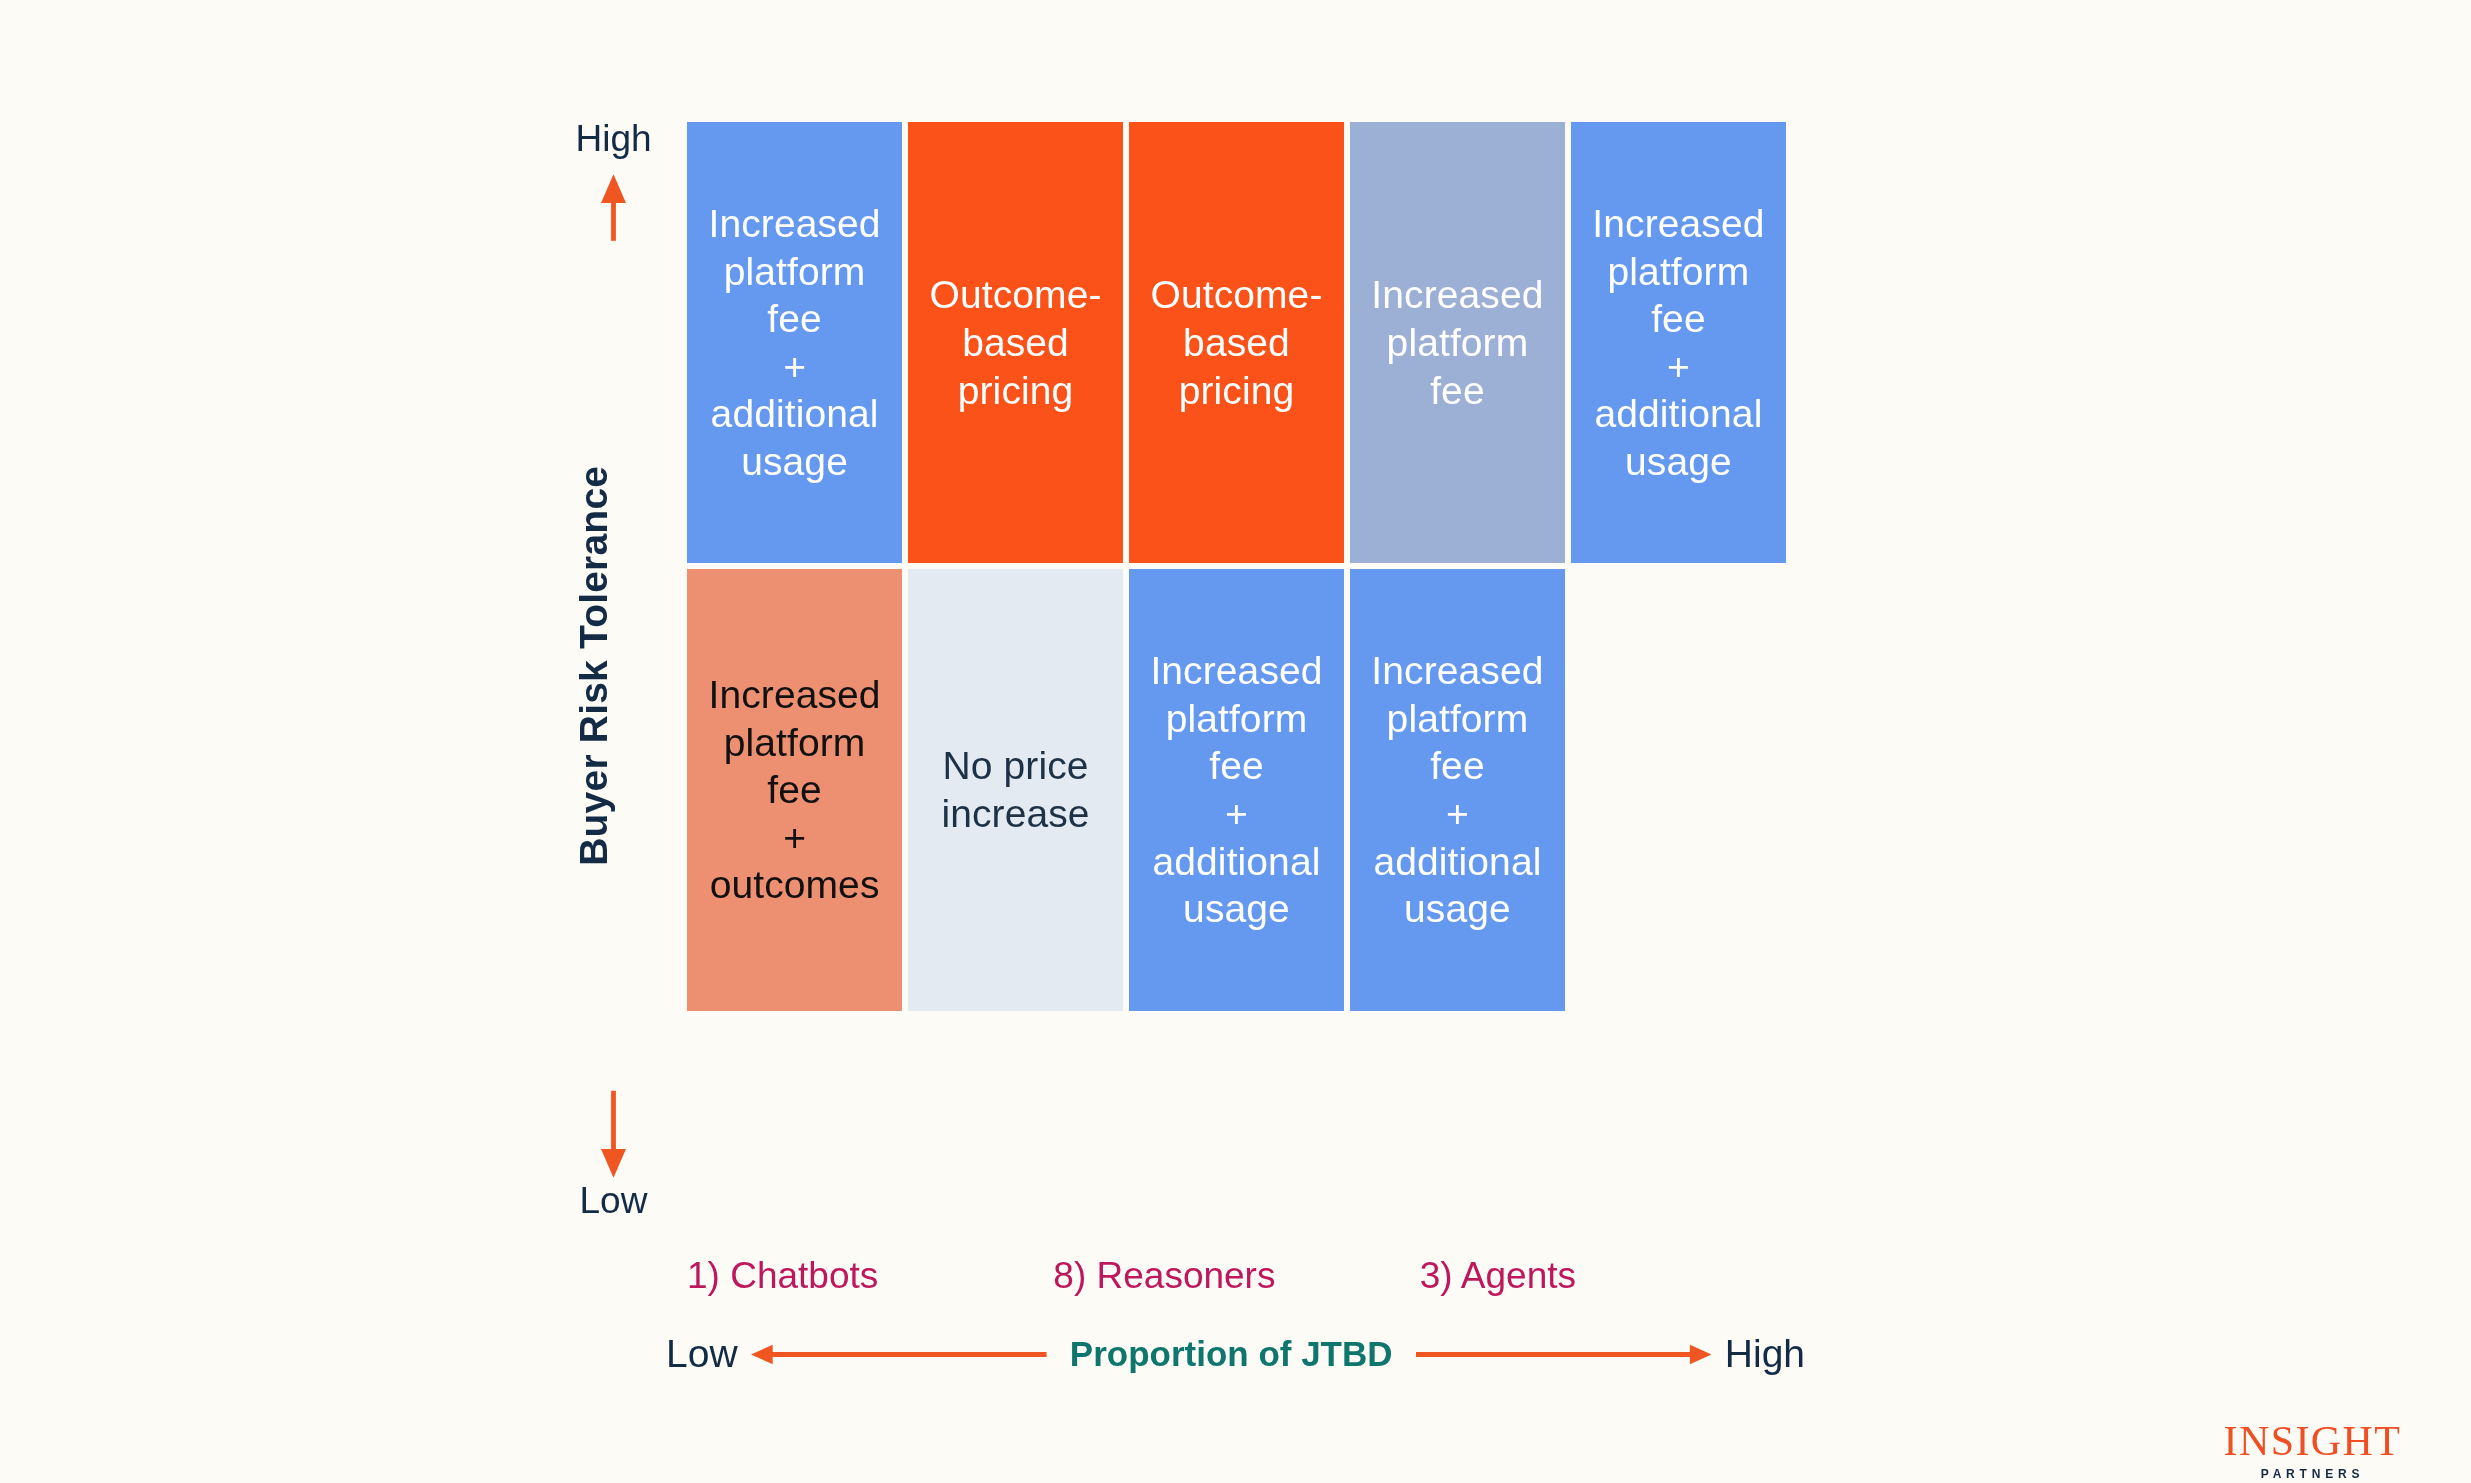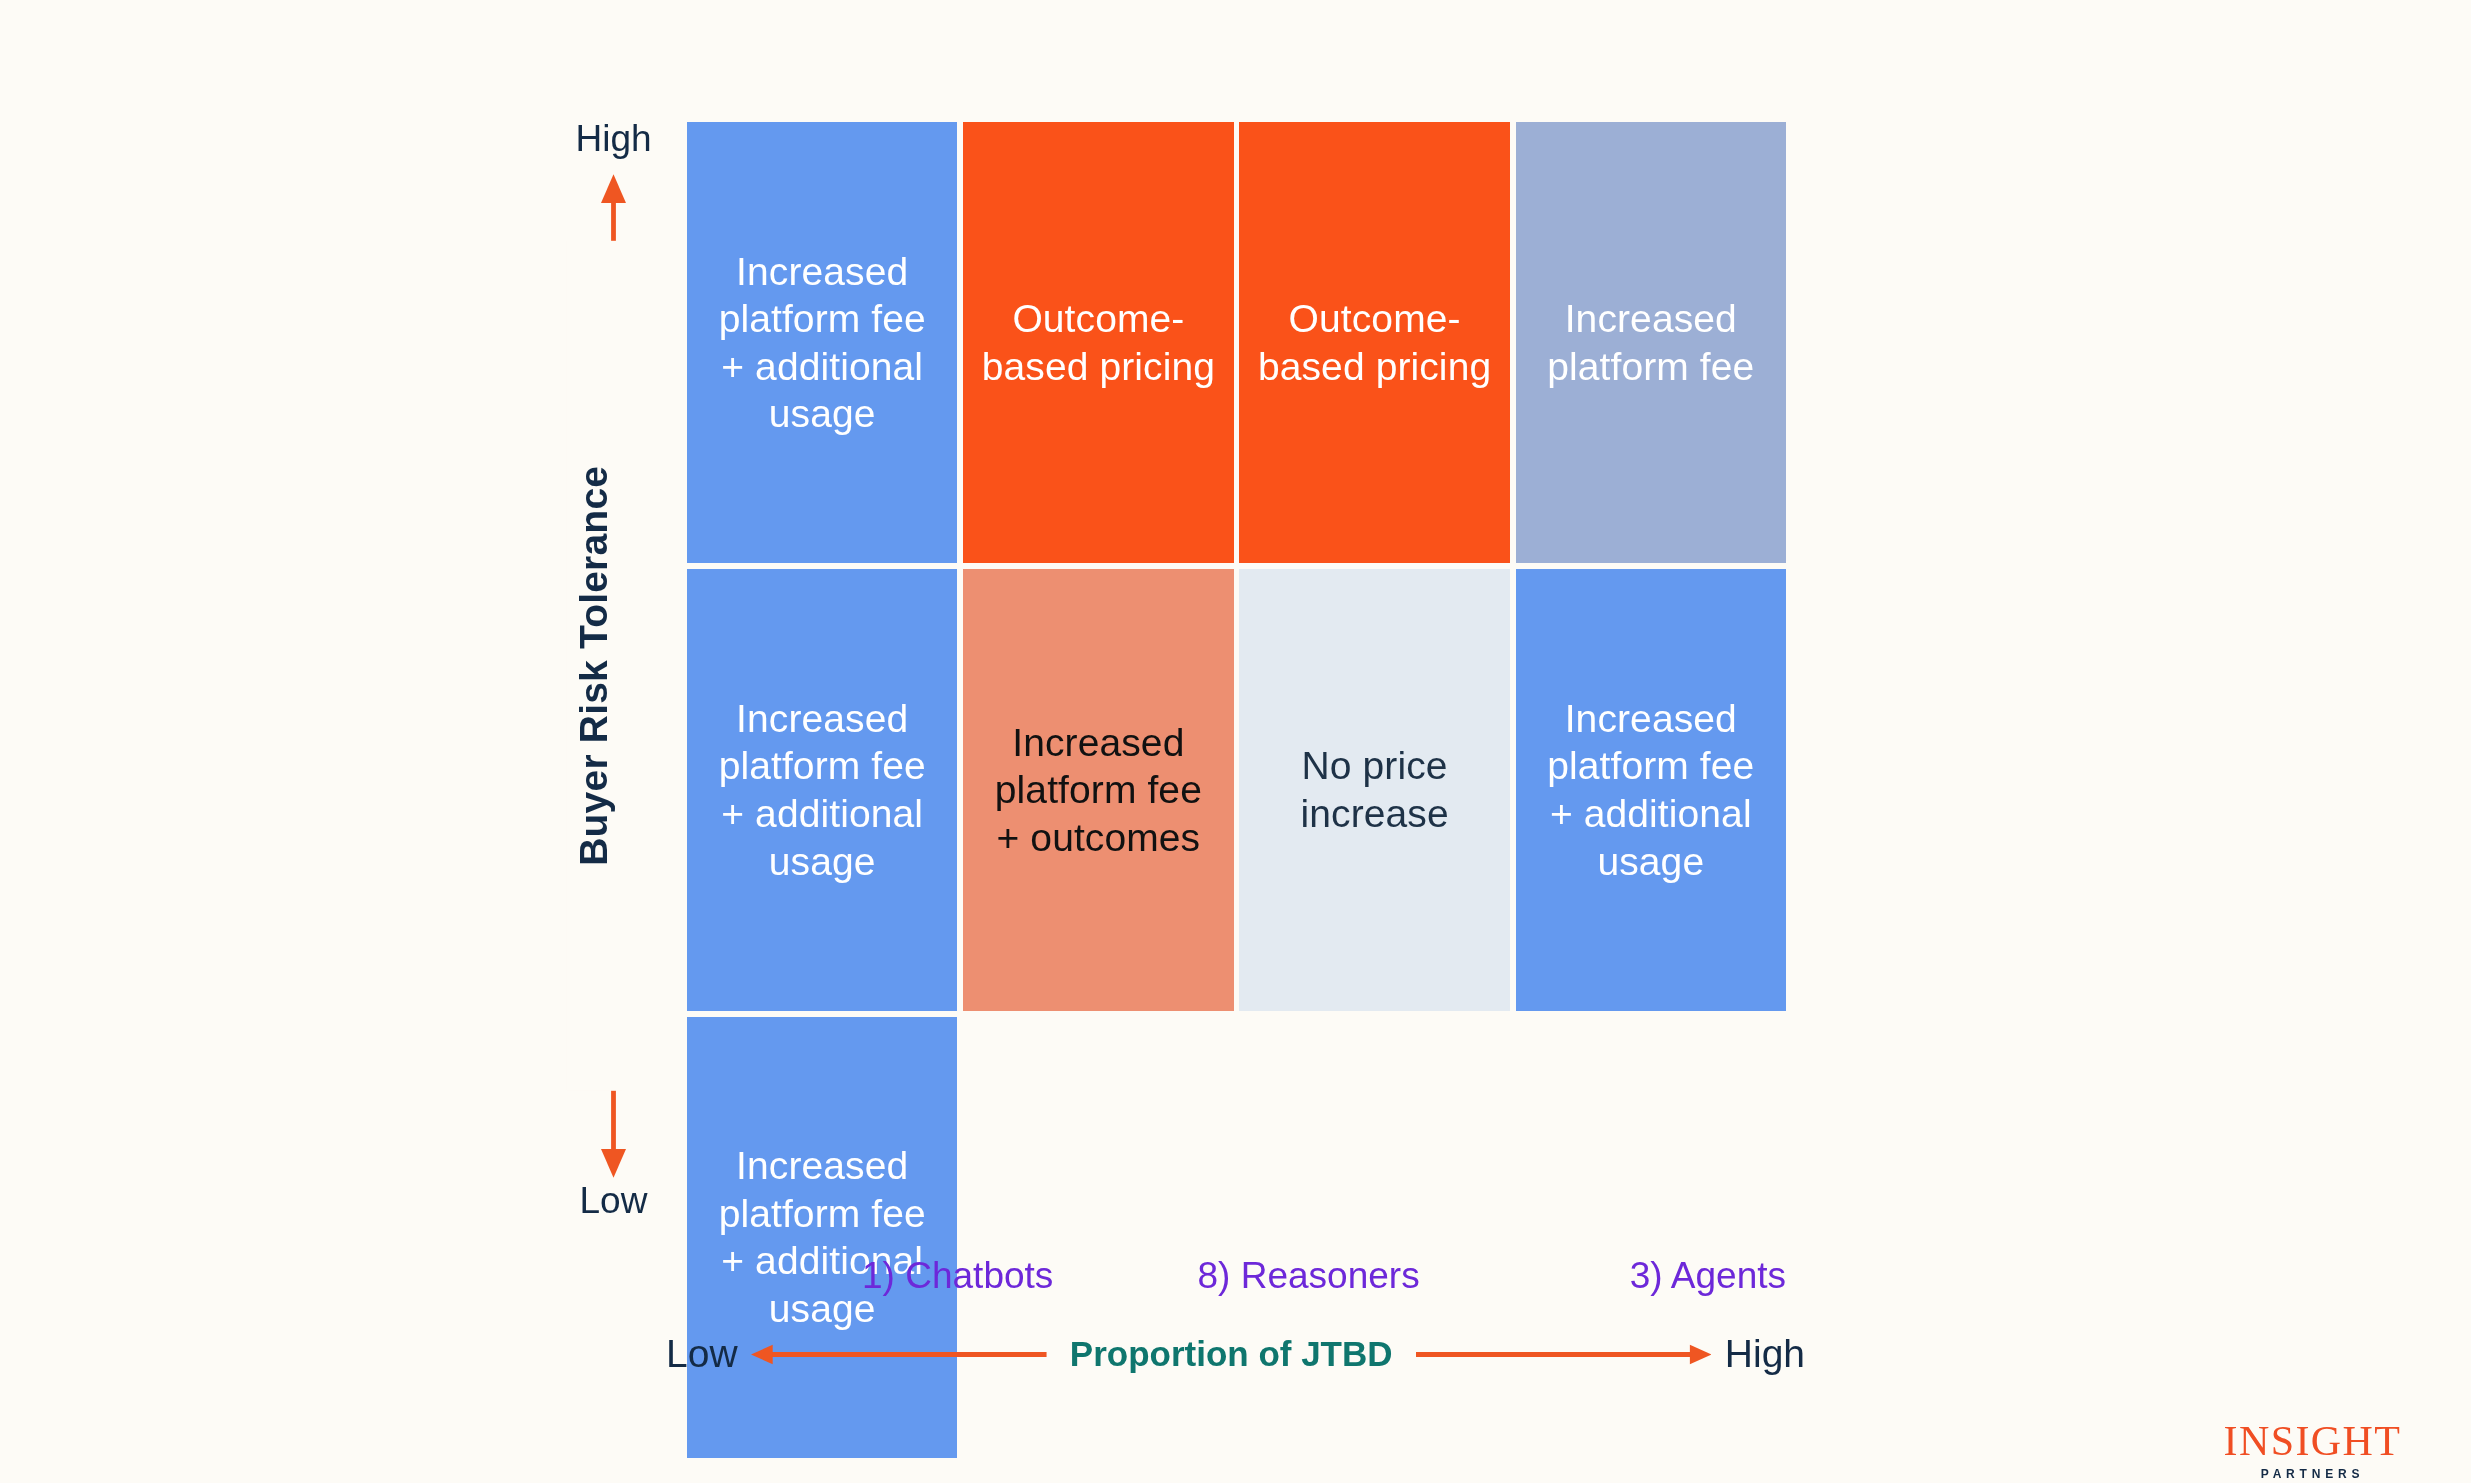--- a/index.html
+++ b/index.html
@@ -16,21 +16,21 @@
   }
 
   
   #matrix {
     position: absolute;
     left: 687px;
     top: 122px;
     width: 1099px;
     height: 1336px;
     display: grid;
-    grid-template-columns: repeat(4, 1fr);
+    grid-template-columns: repeat(5, 1fr);
     grid-template-rows: repeat(3, 1fr);
     gap: 5.8px;
     background: #fdfbf6;
   }
   .cell {
     display: flex;
     align-items: center;
     justify-content: center;
     text-align: center;
     padding: 9.7px 17.4px;
@@ -89,23 +89,23 @@
   
   #x-categories {
     position: absolute;
     left: 687px;
     top: 1255px;
     width: 1099px;
     display: grid;
     grid-template-columns: repeat(3, 1fr);
   }
   .x-cat {
-    text-align: right;
+    text-align: left;
     font-size: 37px;
-    color: #6d28d9;
+    color: #be185d;
     font-weight: 400;
   }
 
   
   #x-axis-row {
     position: absolute;
     left: 666px;
     top: 1325px;
     width: 1139px;
     height: 58px;

